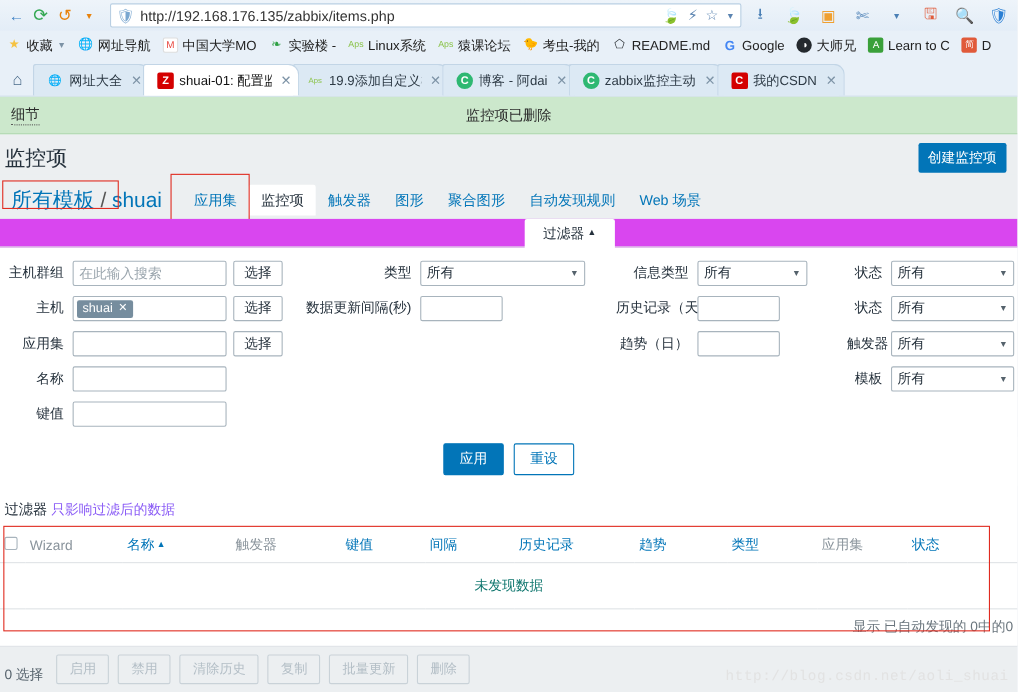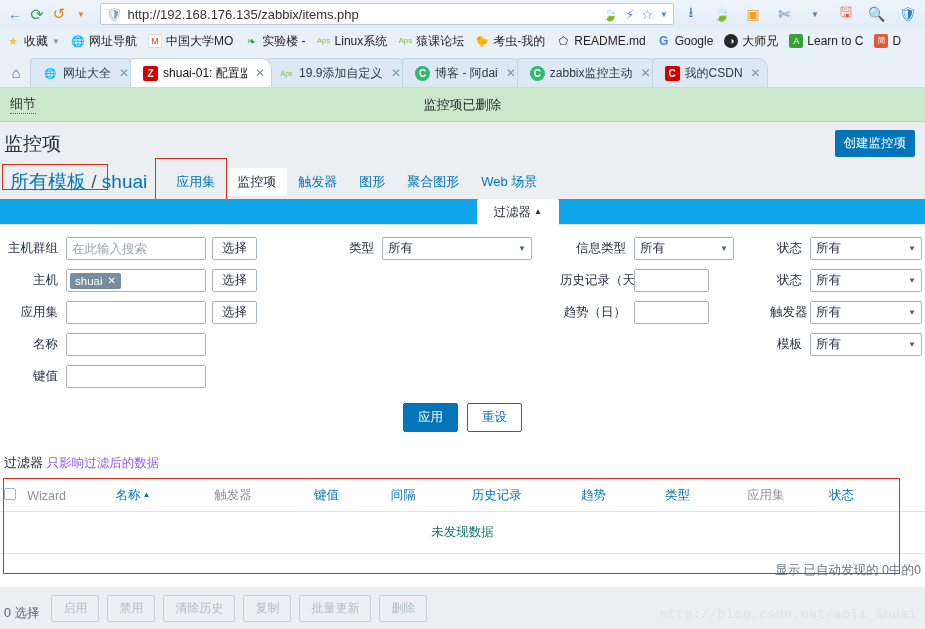--- a/index.html
+++ b/index.html
@@ -115,21 +115,21 @@
   }
 
   .navrow { display:flex; align-items:center; padding: 6px 4px 0 4px; gap: 0; background:#eceff1; position:relative;}
   .crumb { font-size:19px; color:#0275b8; padding:4px 6px; }
   .crumb .sep { color:#555; }
   .navtabs { display:flex; align-items:center; margin-left:12px; gap:0;}
   .ntab { font-size:13px; color:#0275b8; padding: 5px 11px; cursor:pointer; white-space:nowrap;}
   .ntab.selected { background:#fff; color:#25313c; border-radius:2px 2px 0 0;}
   .redbox { position:absolute; border:1.5px solid #e02b20; pointer-events:none; }
 
-  .filterstrip { background:#0ea5e9; height:26px; position:relative; border-bottom:1px solid #dfe3e6;}
+  .filterstrip { background:#d946ef; height:26px; position:relative; border-bottom:1px solid #dfe3e6;}
   .filter-tab {
     position:absolute; right:366px; top:0;
     background:#fff; padding: 5px 17px 5px 17px;
     font-size:12.5px; color:#25313c;
     border-radius:2px 2px 0 0;
     cursor:pointer;
   }
   .filter-tab .caret { font-size:8px; vertical-align:2px; margin-left:3px;}
 
   .filterpane { background:#fff; padding: 12px 0 8px 0; }
@@ -345,20 +345,21 @@
         <span>所有模板</span>
         <span class="sep">/</span>
         <span>shuai</span>
       </div>
       <div class="navtabs">
         <div class="ntab">应用集</div>
         <div class="ntab selected">监控项</div>
         <div class="ntab">触发器</div>
         <div class="ntab">图形</div>
         <div class="ntab">聚合图形</div>
+        <div class="ntab">自动发现规则</div>
         <div class="ntab">Web 场景</div>
       </div>
       <div class="redbox" style="left:2px; top:5px; width:106px; height:26px;"></div>
       <div class="redbox" style="left:155px; top:-1px; width:72px; height:48px;"></div>
     </div>
 
     <div class="filterstrip">
       <div class="filter-tab">
         <span>过滤器</span><span class="caret">▲</span>
       </div>
@@ -398,20 +399,24 @@
           </div>
         </div>
 
         <div class="fcol" style="width:288px;">
           <div class="fld">
             <span class="flabel" style="width:110px;">类型</span>
             <div class="sel" style="width:150px;">
               <span>所有</span>
               <span class="arrow">▼</span>
             </div>
+          </div>
+          <div class="fld">
+            <span class="flabel" style="width:110px;">数据更新间隔(秒)</span>
+            <input class="inp" style="width: 75px;">
           </div>
         </div>
 
         <div class="fcol" style="width:210px;">
           <div class="fld">
             <span class="flabel" style="width:74px;">信息类型</span>
             <div class="sel" style="width:100px;">
               <span>所有</span>
               <span class="arrow">▼</span>
             </div>

